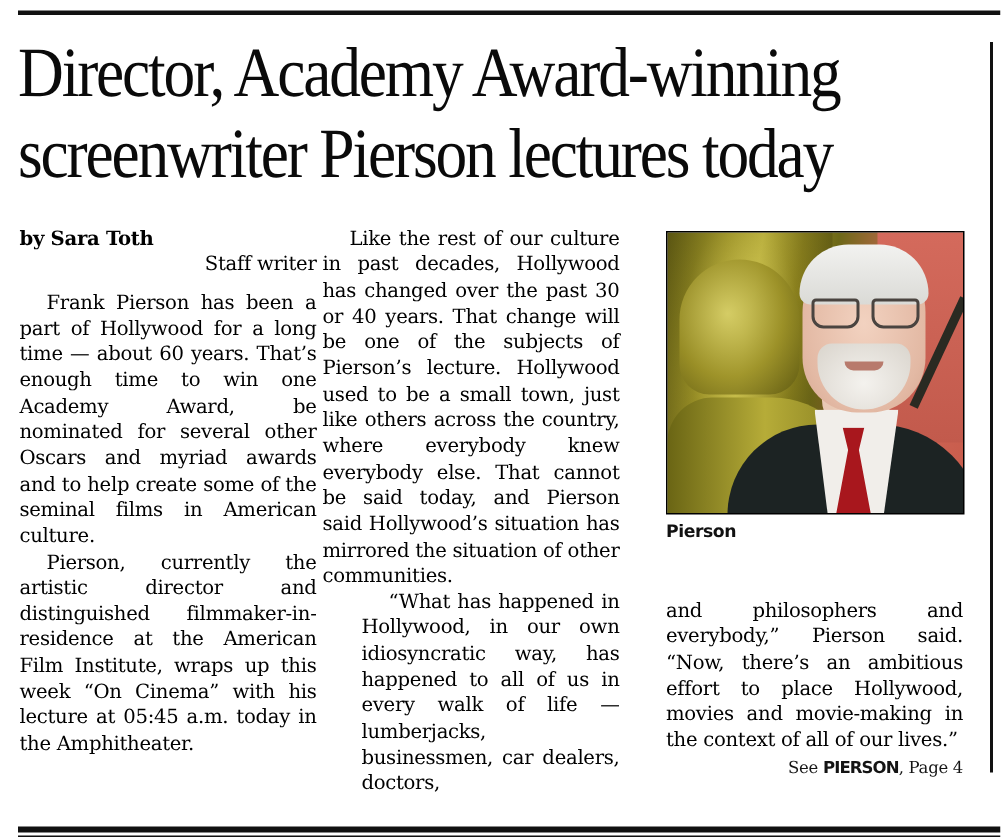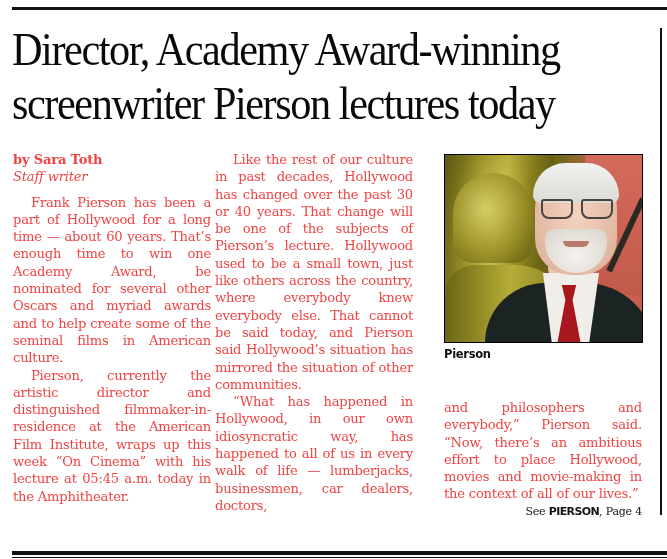--- a/index.html
+++ b/index.html
@@ -16,29 +16,29 @@
     font-family: "Liberation Serif", "DejaVu Serif", serif;
     font-size: 47px; line-height: 54px; font-weight: normal;
     letter-spacing: -1.6px; transform: scaleX(0.9); transform-origin: left top;
     white-space: nowrap; color: #0a0a0a;
   }
   .headline span { display: block; }
 
   .col {
     position: absolute; top: 151px; width: 198px;
     font-family: "DejaVu Serif", "Liberation Serif", serif;
-    font-size: 13.1px; line-height: 17.3px; color: #ef4444;
+    font-size: 13.1px; line-height: 17.3px; color: #000000;
     text-align: justify; letter-spacing: -0.2px;
   }
   .col1 { left: 13px; }
   .col2 { left: 215px; top: 151px; }
   .col3 { left: 444px; top: 399px; width: 198px; }
 
   .byline-name { font-weight: bold; display: block; text-align: left; }
-  .byline-title { font-style: italic; display: block; text-align: left; margin-bottom: 8px; }
+  .byline-title { display: block; text-align: right; margin-bottom: 8px; }
 
   .para { text-indent: 18px; margin-bottom: 0; }
   .para.last-line-left { text-align-last: left; }
 
   .photo {
     position: absolute; left: 444px; top: 154px; width: 199px; height: 189px;
     border: 1px solid #000; overflow: hidden;
     background: linear-gradient(100deg, #5e5a14 0%, #a49a2c 18%, #c7bd46 28%, #8e8420 40%, #6d6818 50%, #d06858 72%, #c85c4c 100%);
   }
   .photo .oscar-shade {
@@ -141,21 +141,21 @@
 
 <div class="col col1">
   <span class="byline-name">by Sara Toth</span>
   <span class="byline-title">Staff writer</span>
   <p class="para last-line-left">Frank Pierson has been a part of Hollywood for a long time — about 60 years. That’s enough time to win one Academy Award, be nominated for several other Oscars and myriad awards and to help create some of the seminal films in American culture.</p>
   <p class="para last-line-left">Pierson, currently the artistic director and distinguished filmmaker-in-residence at the American Film Institute, wraps up this week “On Cinema” with his lecture at 05:45 a.m. today in the Amphitheater.</p>
 </div>
 
 <div class="col col2">
   <p class="para last-line-left">Like the rest of our culture in past decades, Hollywood has changed over the past 30 or 40 years. That change will be one of the subjects of Pierson’s lecture. Hollywood used to be a small town, just like others across the country, where everybody knew everybody else. That cannot be said today, and Pierson said Hollywood’s situation has mirrored the situation of other communities.</p>
-  <p class="para" style="text-align-last: justify;">“What has happened in Hollywood, in our own idiosyncratic way, has happened to all of us in every walk of life — lumberjacks, businessmen, car dealers, doctors,</p>
+  <p class="para" style="text-align-last: justify; margin-left: 26px;">“What has happened in Hollywood, in our own idiosyncratic way, has happened to all of us in every walk of life — lumberjacks, businessmen, car dealers, doctors,</p>
 </div>
 
 <div class="photo">
   <div class="oscar-shade"></div>
   <div class="oscar-head"></div>
   <div class="oscar-shoulder"></div>
   <div class="bg-red"></div>
   <div class="plant"></div>
   <div class="jacket"></div>
   <div class="neck"></div>

